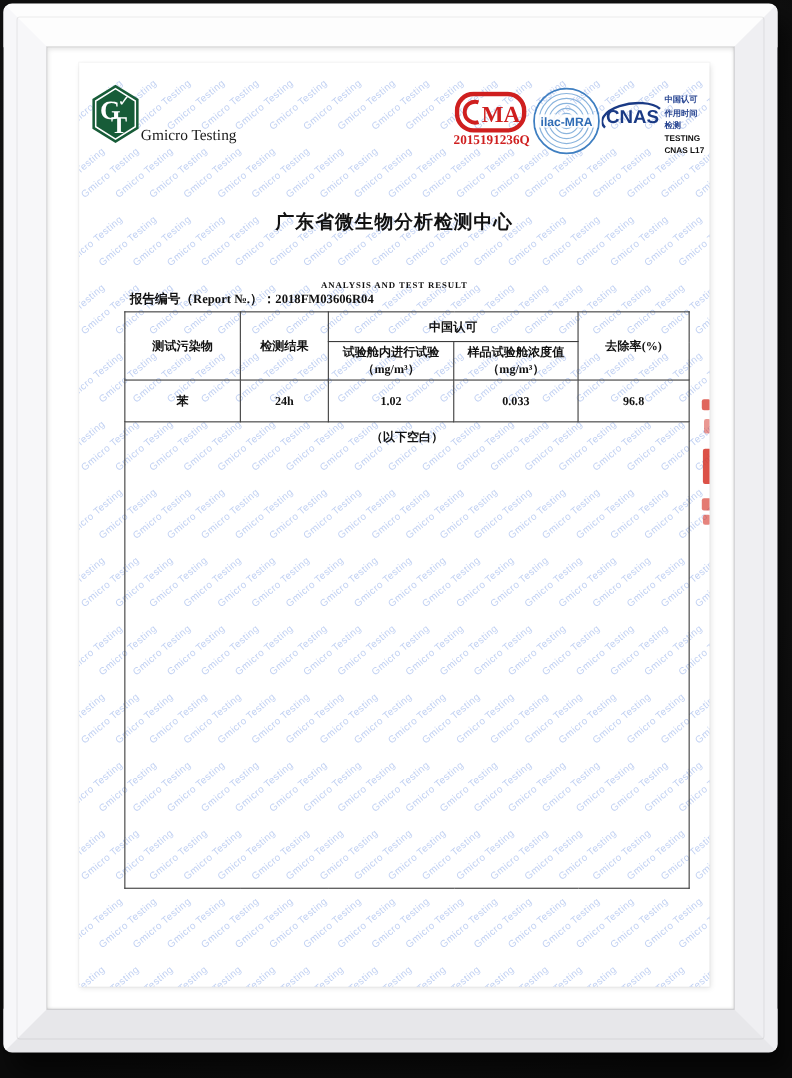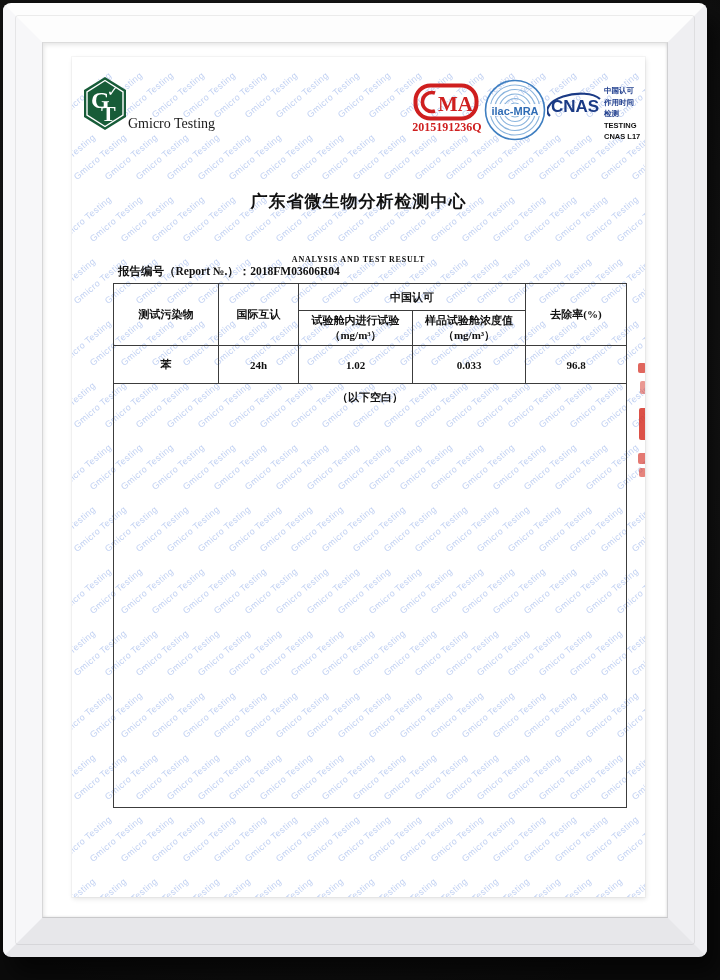--- a/index.html
+++ b/index.html
@@ -446,21 +446,21 @@
             <colgroup>
               <col style="width:105px">
                 <col style="width:80px">
                 <col style="width:114px">
               <col style="width:113px">
                 <col style="width:101px">
             </colgroup>
             <tbody>
                 <tr class="r1">
               <td rowspan="2">测试污染物</td>
-              <td rowspan="2">国际互认</td>
+              <td rowspan="2">检测结果</td>
               <td colspan="2">中国认可</td>
               <td rowspan="2">去除率(%)</td>
             </tr>
             <tr class="r2">
               <td>
                 <div>试验舱内进行试验</div>
                 <div class="unit">（mg/m³）</div>
               </td>
               <td>
                 <div>样品试验舱浓度值</div>

